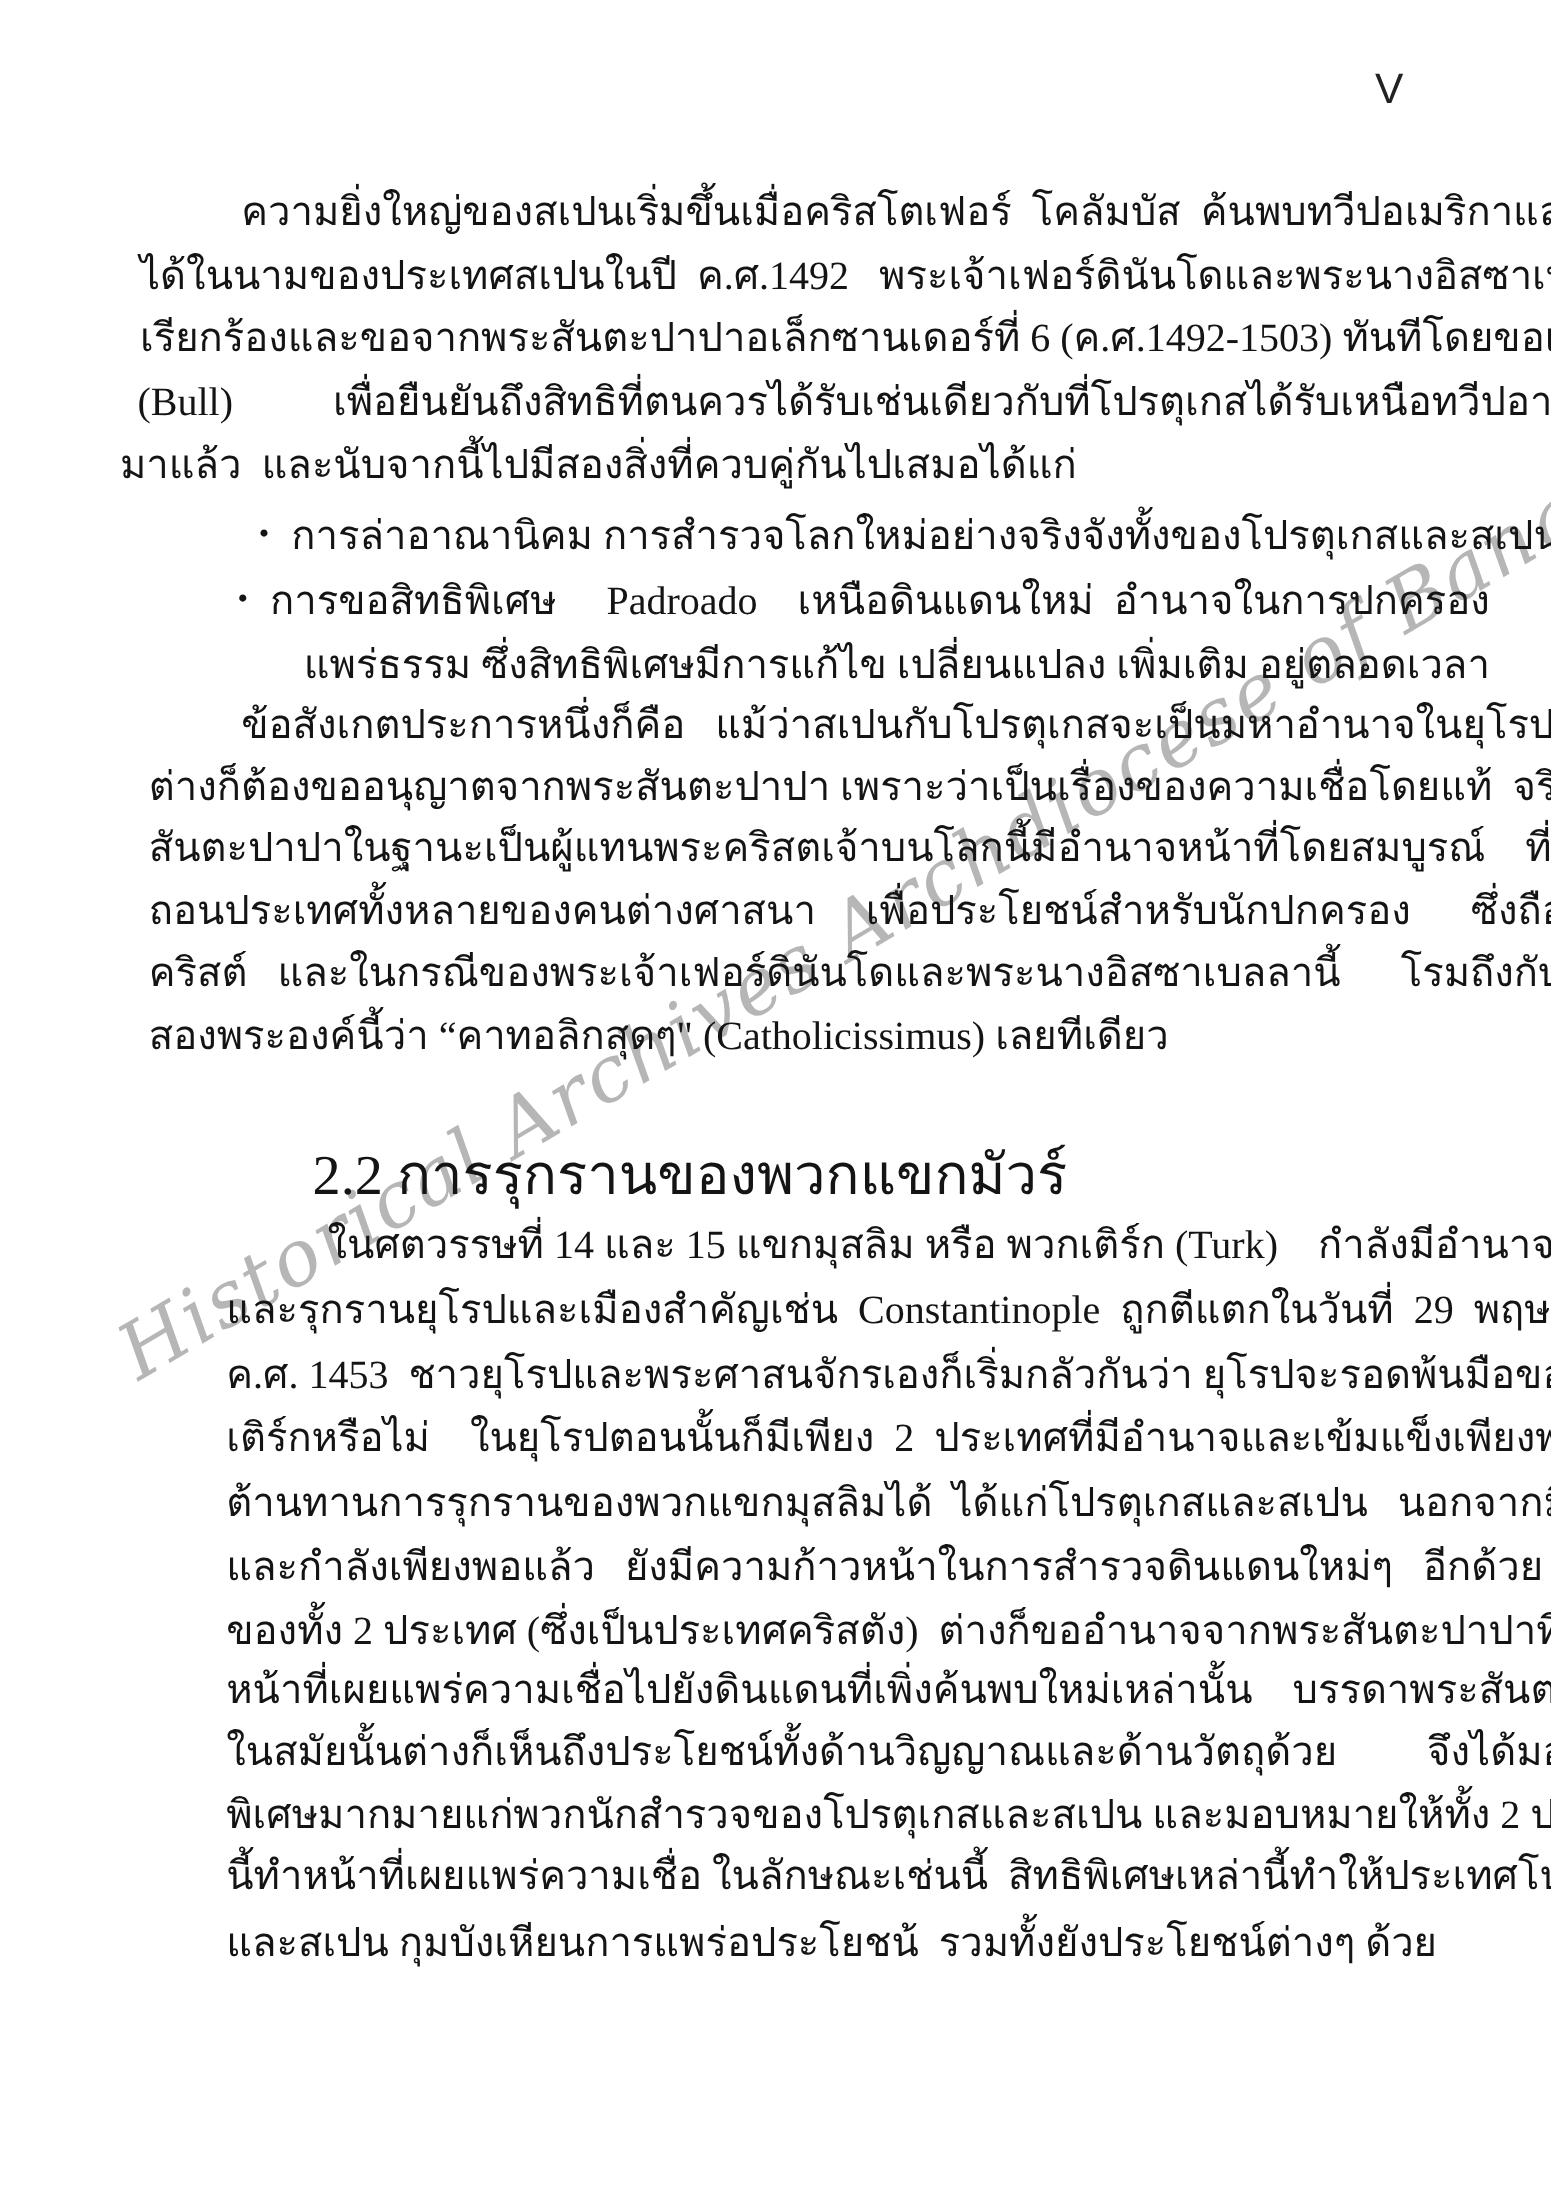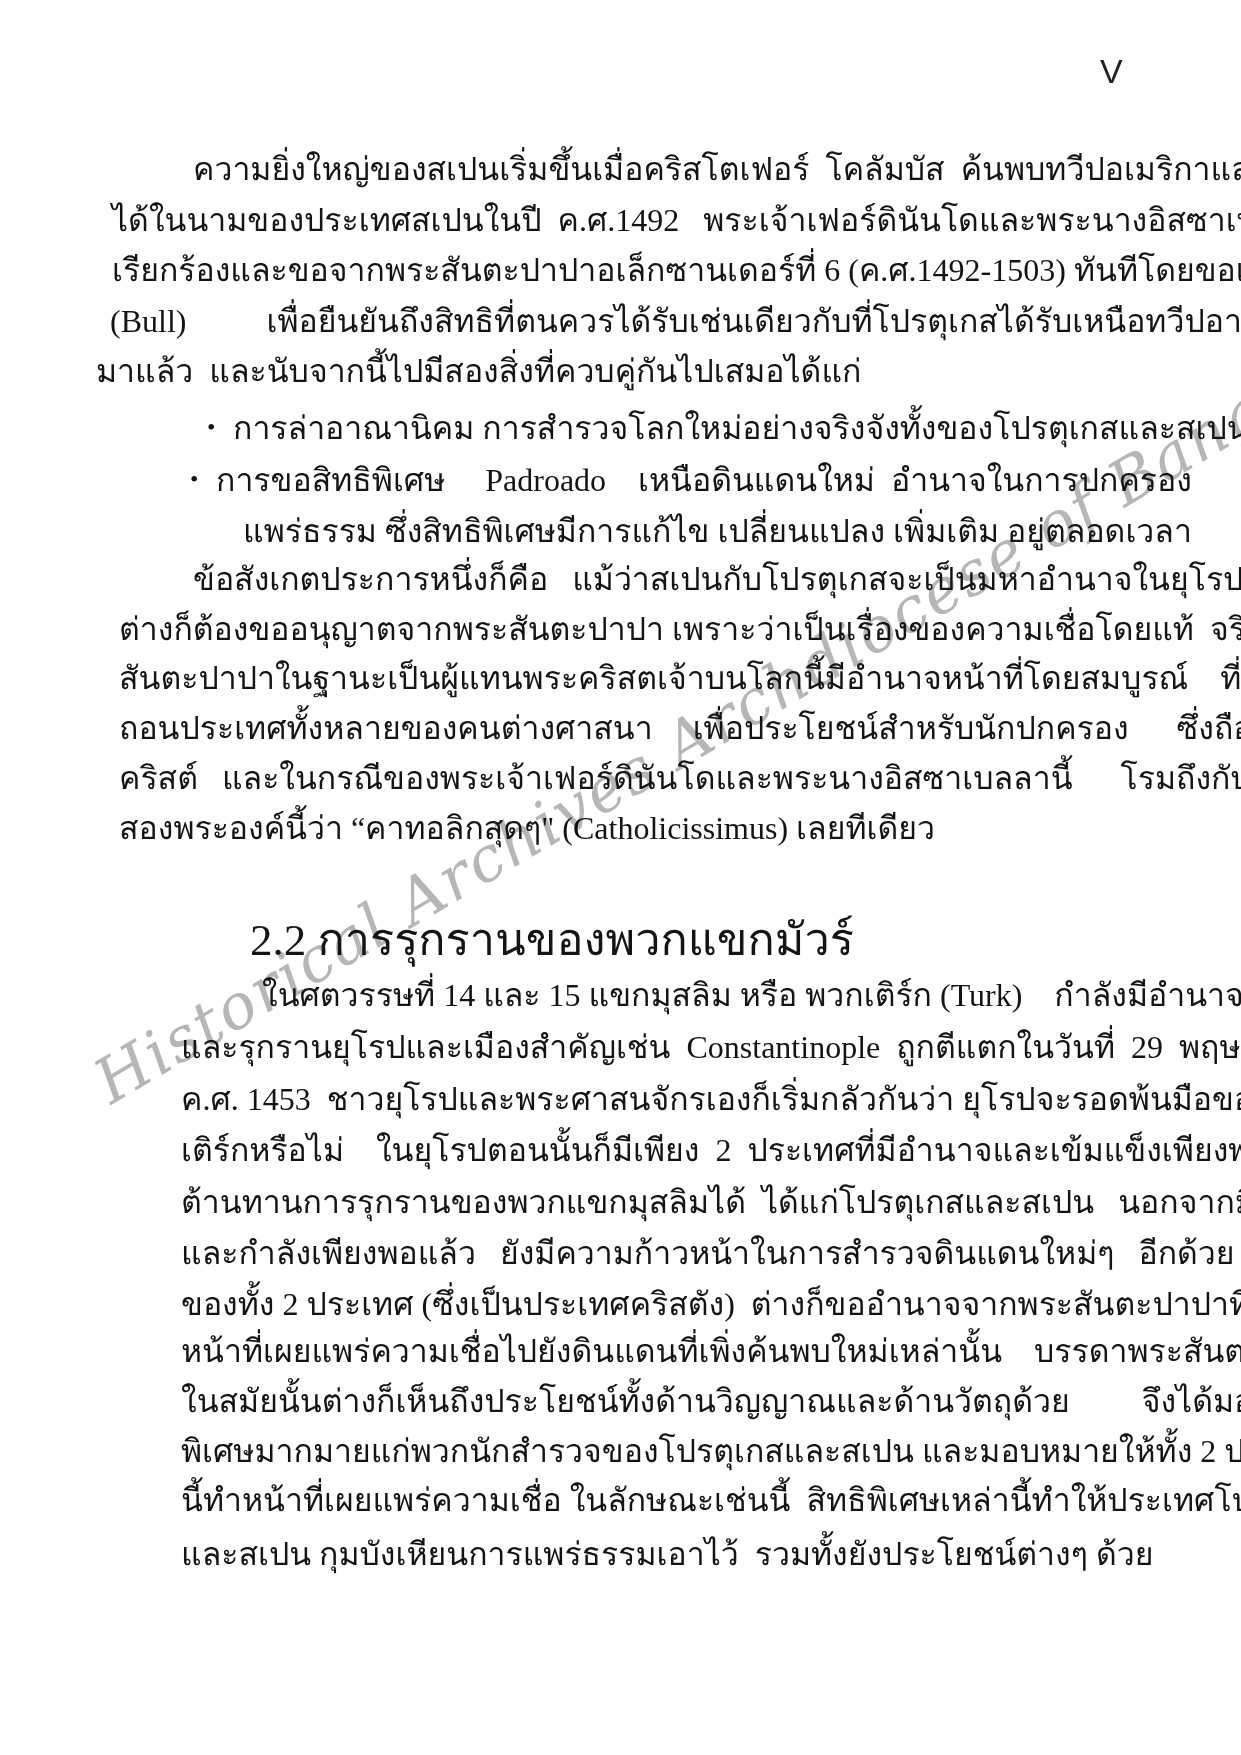--- a/index.html
+++ b/index.html
@@ -87,16 +87,16 @@
     <div class="line" style="left:181px;top:1028px;">และรุกรานยุโรปและเมืองสำคัญเช่น  Constantinople  ถูกตีแตกในวันที่  29  พฤษภาคม</div>
     <div class="line" style="left:181px;top:1080px;">ค.ศ. 1453  ชาวยุโรปและพระศาสนจักรเองก็เริ่มกลัวกันว่า ยุโรปจะรอดพ้นมือของพวก</div>
     <div class="line" style="left:181px;top:1131px;">เติร์กหรือไม่    ในยุโรปตอนนั้นก็มีเพียง  2  ประเทศที่มีอำนาจและเข้มแข็งเพียงพอที่จะ</div>
     <div class="line" style="left:181px;top:1183px;">ต้านทานการรุกรานของพวกแขกมุสลิมได้  ได้แก่โปรตุเกสและสเปน   นอกจากมีอำนาจ</div>
     <div class="line" style="left:181px;top:1234px;">และกำลังเพียงพอแล้ว   ยังมีความก้าวหน้าในการสำรวจดินแดนใหม่ๆ   อีกด้วย  กษัตริย์</div>
     <div class="line" style="left:181px;top:1285px;">ของทั้ง 2 ประเทศ (ซึ่งเป็นประเทศคริสตัง)  ต่างก็ขออำนาจจากพระสันตะปาปาที่จะทำ</div>
     <div class="line" style="left:181px;top:1332px;">หน้าที่เผยแพร่ความเชื่อไปยังดินแดนที่เพิ่งค้นพบใหม่เหล่านั้น    บรรดาพระสันตะปาปา</div>
     <div class="line" style="left:181px;top:1382px;">ในสมัยนั้นต่างก็เห็นถึงประโยชน์ทั้งด้านวิญญาณและด้านวัตถุด้วย         จึงได้มอบสิทธิ</div>
     <div class="line" style="left:181px;top:1432px;">พิเศษมากมายแก่พวกนักสำรวจของโปรตุเกสและสเปน และมอบหมายให้ทั้ง 2 ประเทศ</div>
     <div class="line" style="left:181px;top:1481px;">นี้ทำหน้าที่เผยแพร่ความเชื่อ ในลักษณะเช่นนี้  สิทธิพิเศษเหล่านี้ทำให้ประเทศโปรตุเกส</div>
-    <div class="line" style="left:181px;top:1535px;">และสเปน กุมบังเหียนการแพร่ธรรมเอาไว้  รวมทั้งยังประโยชน์ต่างๆ ด้วย</div>
+    <div class="line" style="left:181px;top:1535px;">และสเปน กุมบังเหียนการแพร่อประโยชน้  รวมทั้งยังประโยชน์ต่างๆ ด้วย</div>
 
   </div>
 </div>
 
 </body></html>

